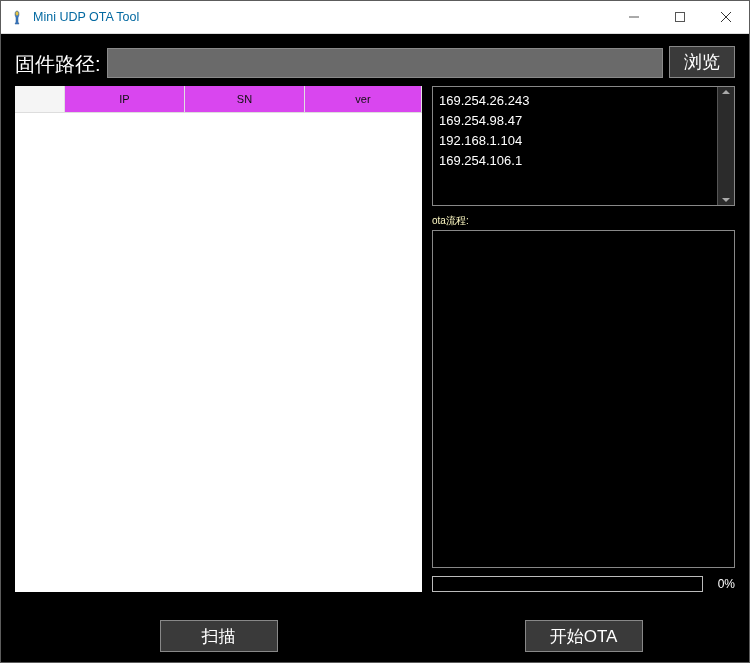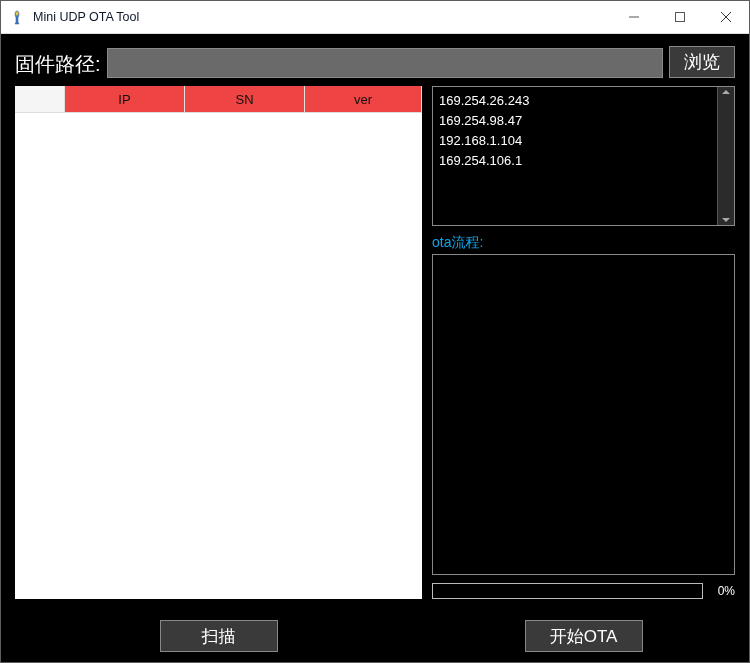--- a/index.html
+++ b/index.html
@@ -30,21 +30,21 @@
     flex: 0 0 auto;
   }
   .titlebar .app-icon {
     width: 16px;
     height: 16px;
     margin: 0 8px;
     display: inline-block;
   }
   .titlebar .app-icon svg { width:16px; height:16px; display:block; }
   .titlebar .title {
-    color: #0f172a;
+    color: #0369a1;
     font-size: 12.5px;
     flex: 1;
   }
   .win-controls {
     display: flex;
     height: 100%;
   }
   .win-btn {
     width: 46px;
     height: 100%;
@@ -133,23 +133,23 @@
   .table-wrap {
     width: 407px;
     display: flex;
     flex-direction: column;
     background: #fff;
     color: #000;
   }
   .table-header {
     display: flex;
     height: 26px;
-    background: #ef4444;
+    background: #d946ef;
     border-bottom: 1px solid #ddd;
-    font-size: 13px;
+    font-size: 11px;
     color:#111;
   }
   .th {
     display:flex;
     align-items:center;
     justify-content:center;
     border-right: 1px solid #e0e0e0;
     box-sizing: border-box;
   }
   .th.chk { width: 50px; background:#f5f5f5; }
@@ -171,21 +171,21 @@
   .listbox {
     border: 1px solid #888;
     background: #000;
     color: #fff;
     font-size: 13px;
     padding: 4px 6px;
     box-sizing: border-box;
     position: relative;
   }
   .netcard-box {
-    height: 140px;
+    height: 120px;
     display:flex;
     gap:18px;
   }
   .netcard-items {
     flex:1;
     line-height: 20px;
     overflow:hidden;
   }
   .netcard-item { white-space: nowrap; }
   .vscroll {
@@ -202,22 +202,22 @@
   }
   .vscroll .arrow {
     width:0;height:0;
     border-left:4px solid transparent;
     border-right:4px solid transparent;
   }
   .vscroll .arrow.up { border-bottom:4px solid #aaa; }
   .vscroll .arrow.down { border-top:4px solid #aaa; }
 
   .ota-label {
-    font-size: 14px;
-    color: #0ea5e9;
+    font-size: 10px;
+    color: #fef9c3;
     margin: 8px 0 2px 0;
   }
   .ota-box {
     flex: 1;
     min-height: 0;
   }
 
   .progress-row {
     display: flex;
     align-items: center;
@@ -234,21 +234,21 @@
   .progress-val {
     font-size: 12px;
     color: #fff;
     width: 24px;
     text-align:right;
   }
 
   
   .bottom-row {
     display: flex;
-    margin-top: 21px;
+    margin-top: 28px;
     flex: 0 0 auto;
   }
   .bottom-left { width: 407px; display:flex; justify-content:center; }
   .bottom-gap { width: 10px; }
   .bottom-right { flex:1; display:flex; justify-content:center;align-items:flex-end; }
   .btn.big {
     height: 30px;
     font-size: 17px;
     padding: 0 18px;
     min-width: 80px;

